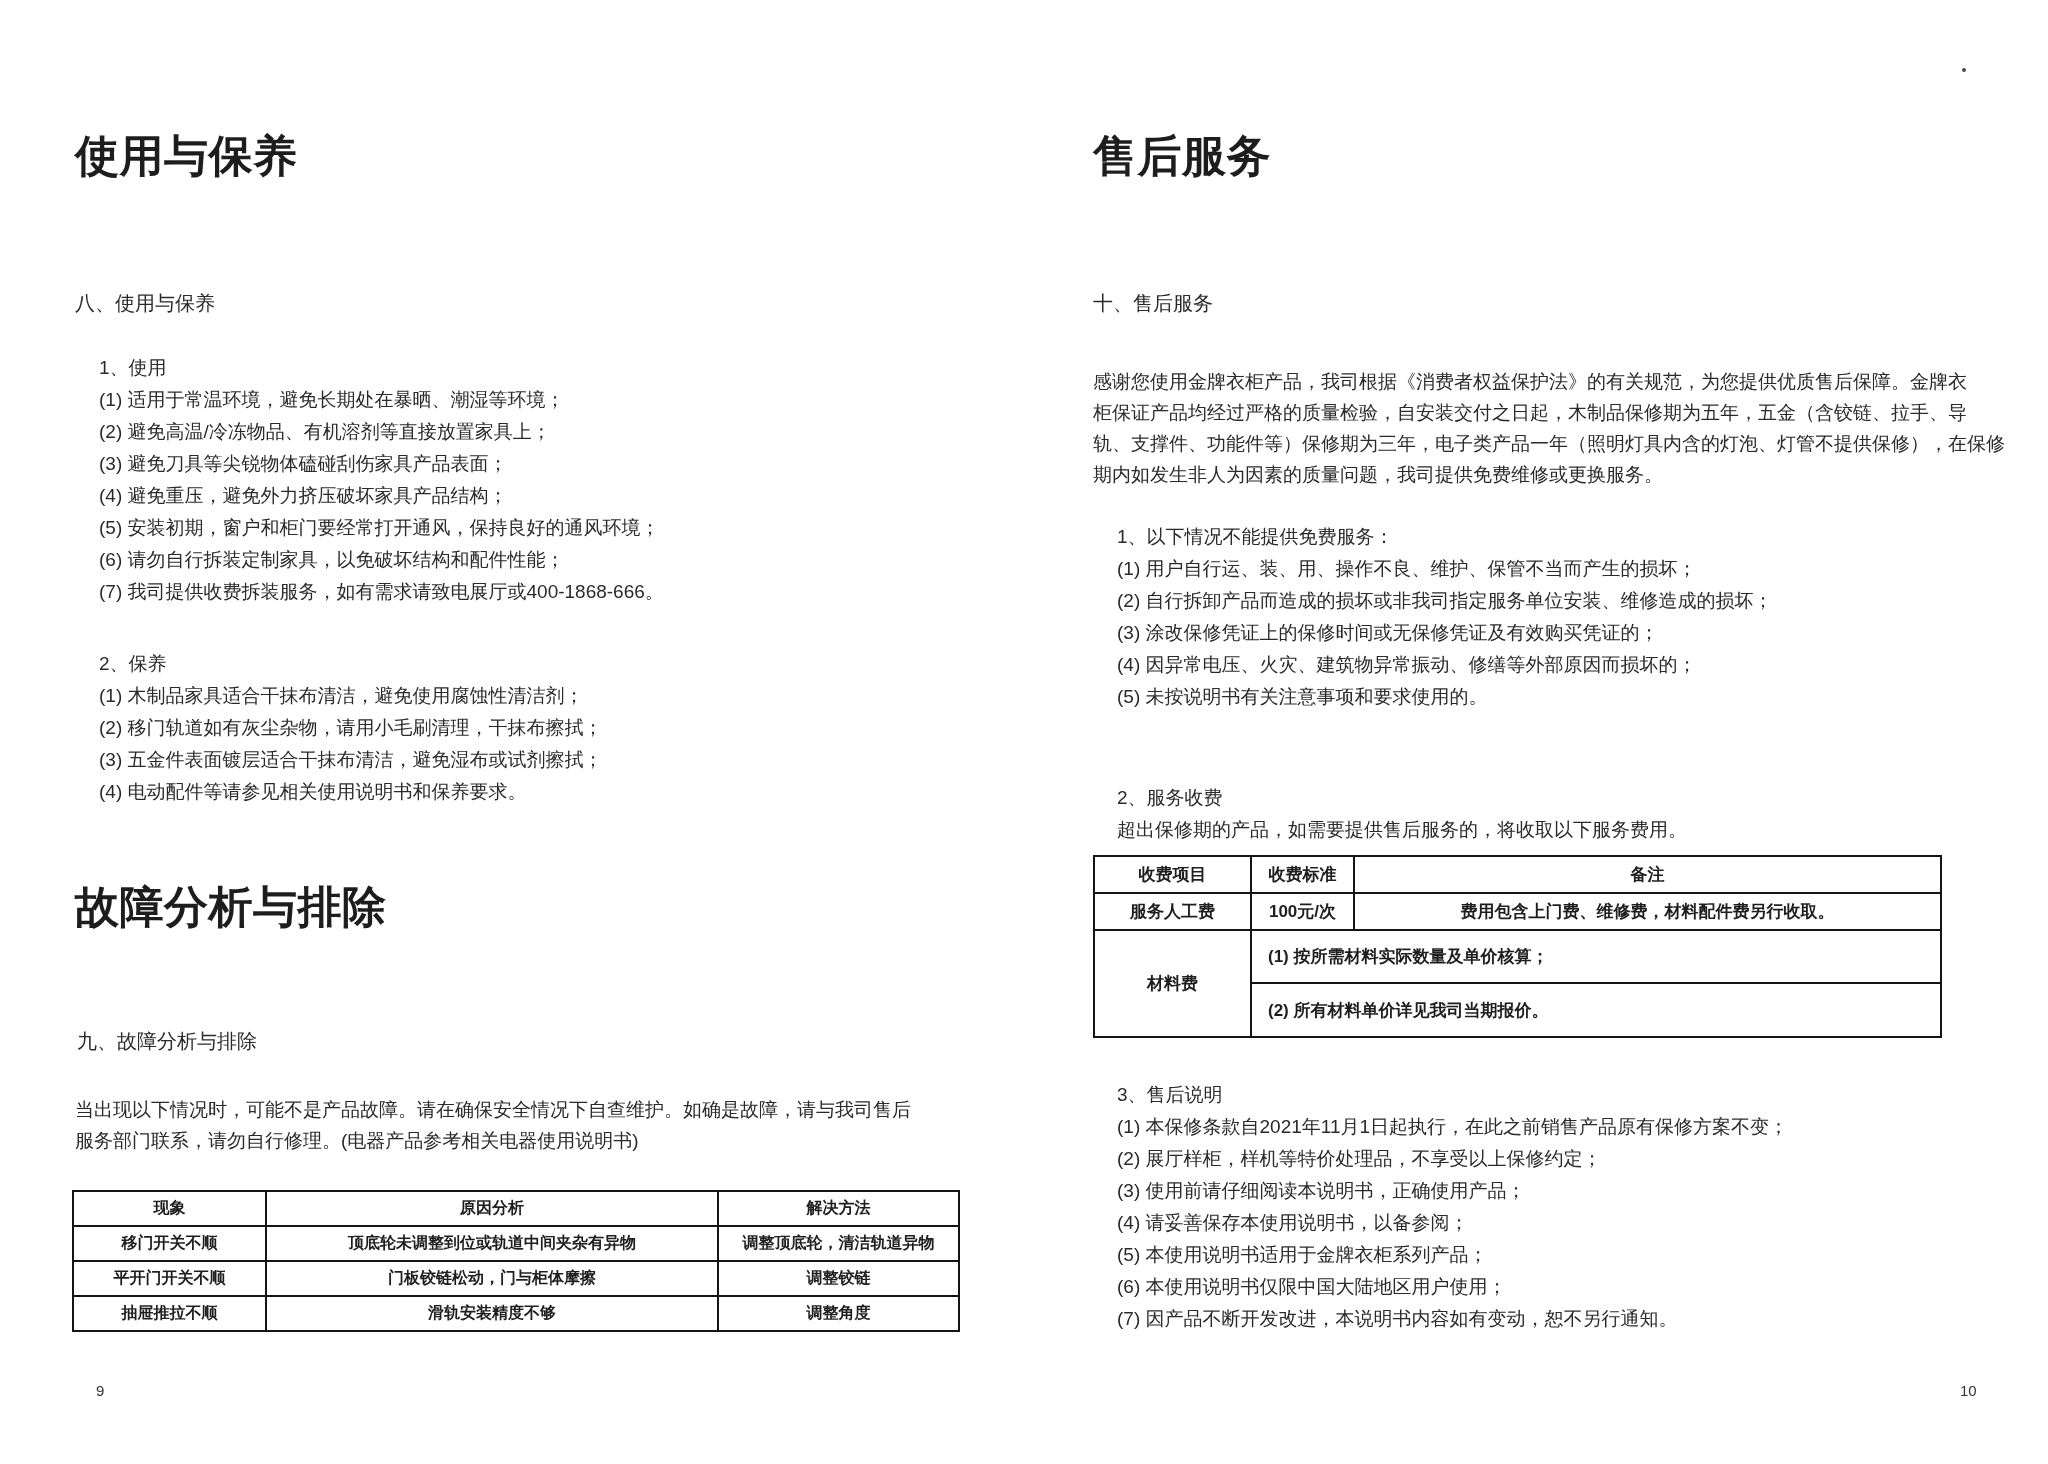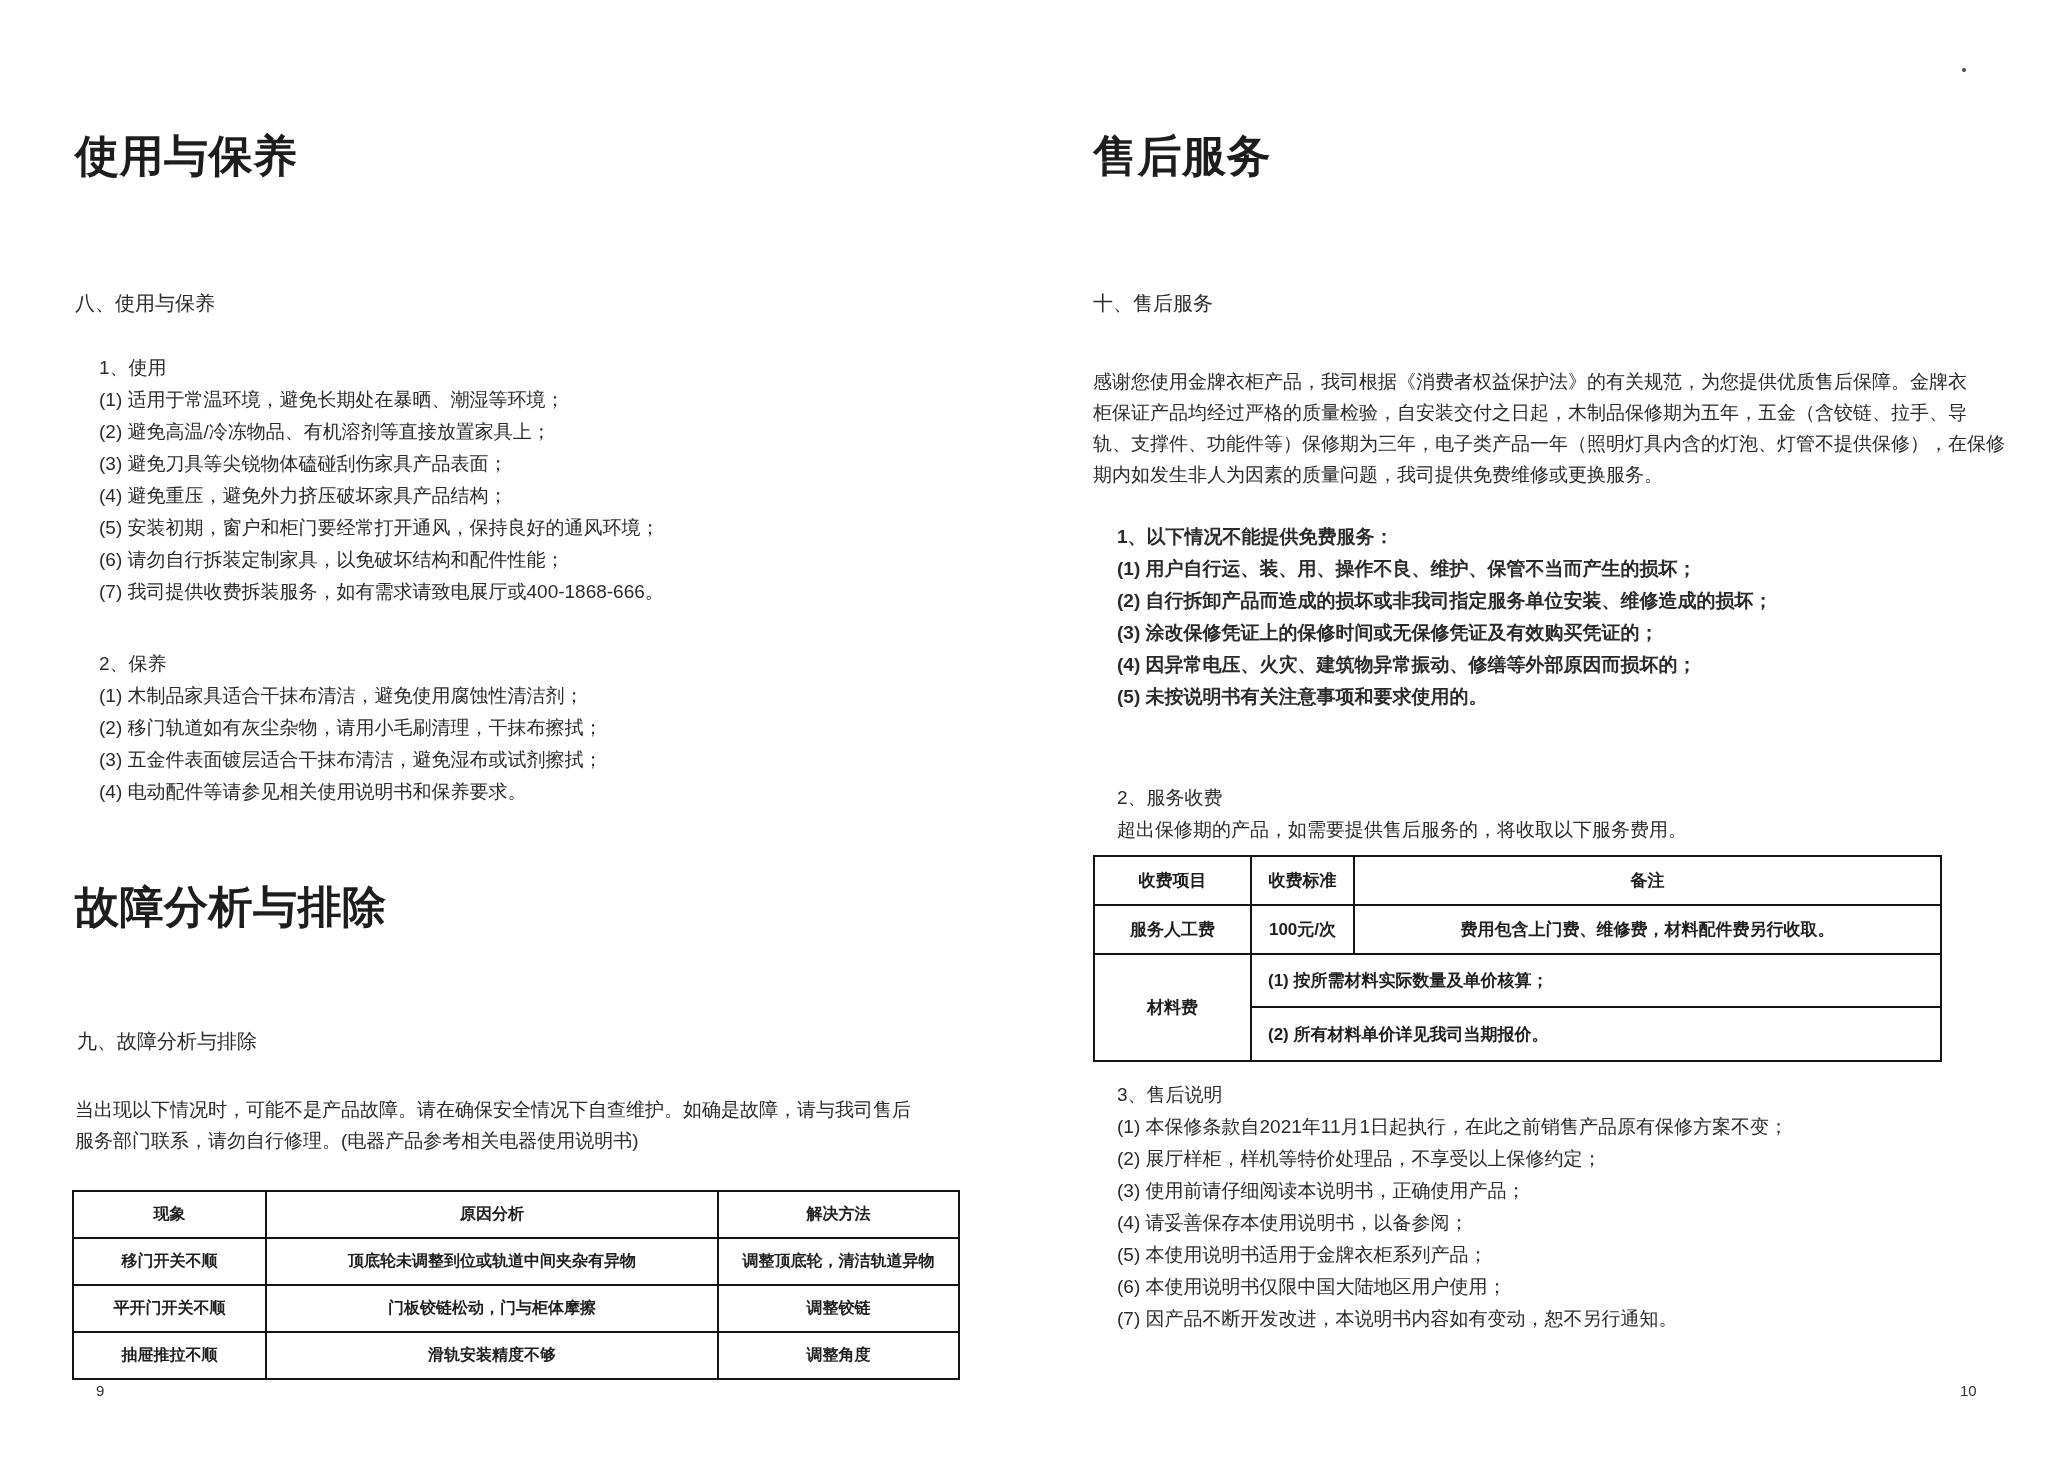--- a/index.html
+++ b/index.html
@@ -16,21 +16,21 @@
   .big-title { font-size:44px; font-weight:700; color:#1d1d1d; line-height:44px; letter-spacing:0.5px; }
   .sec-head  { font-size:20px; color:#2a2a2a; line-height:26px; }
   .body-block { font-size:19px; line-height:32px; color:#2a2a2a; }
   .body-block div { white-space:nowrap;margin-left:24px; }
   .para-block { font-size:19px; line-height:31px; color:#2a2a2a; }
   .para-block div { white-space:nowrap; }
 
   table.dtable { position:absolute; border-collapse:collapse; table-layout:fixed; }
   table.dtable td, table.dtable th {
     border:2px solid #141414; text-align:center; vertical-align:middle;
-    font-weight:700; color:#1e1e1e; padding:12px; overflow:hidden; white-space:nowrap;
+    font-weight:700; color:#1e1e1e; padding:6px; overflow:hidden; white-space:nowrap;
   }
   #fault-table { font-size:16px; }
   #fee-table   { font-size:17px; }
   #fee-table td.sub { text-align:left; padding-left:16px; }
 
   .page-num { font-size:15px; color:#333; }
   .stray-dot { width:4px; height:4px; border-radius:50%; background:#4a4a4a; }
 </style>
 </head>
 <body>
@@ -106,21 +106,21 @@
 
   <div class="abs sec-head" style="left:0; top:290px;">十、售后服务</div>
 
   <div class="abs para-block" style="left:0; top:366px;">
     <div>感谢您使用金牌衣柜产品，我司根据《消费者权益保护法》的有关规范，为您提供优质售后保障。金牌衣</div>
     <div>柜保证产品均经过严格的质量检验，自安装交付之日起，木制品保修期为五年，五金（含铰链、拉手、导</div>
     <div>轨、支撑件、功能件等）保修期为三年，电子类产品一年（照明灯具内含的灯泡、灯管不提供保修），在保修</div>
     <div>期内如发生非人为因素的质量问题，我司提供免费维修或更换服务。</div>
   </div>
 
-  <div class="abs body-block" style="left:0; top:521px;font-weight:bold;">
+  <div class="abs body-block" style="left:0; top:521px;">
     <div>1、以下情况不能提供免费服务：</div>
     <div>(1) 用户自行运、装、用、操作不良、维护、保管不当而产生的损坏；</div>
     <div>(2) 自行拆卸产品而造成的损坏或非我司指定服务单位安装、维修造成的损坏；</div>
     <div>(3) 涂改保修凭证上的保修时间或无保修凭证及有效购买凭证的；</div>
     <div>(4) 因异常电压、火灾、建筑物异常振动、修缮等外部原因而损坏的；</div>
     <div>(5) 未按说明书有关注意事项和要求使用的。</div>
   </div>
 
   <div class="abs body-block" style="left:0; top:782px;">
     <div>2、服务收费</div>

